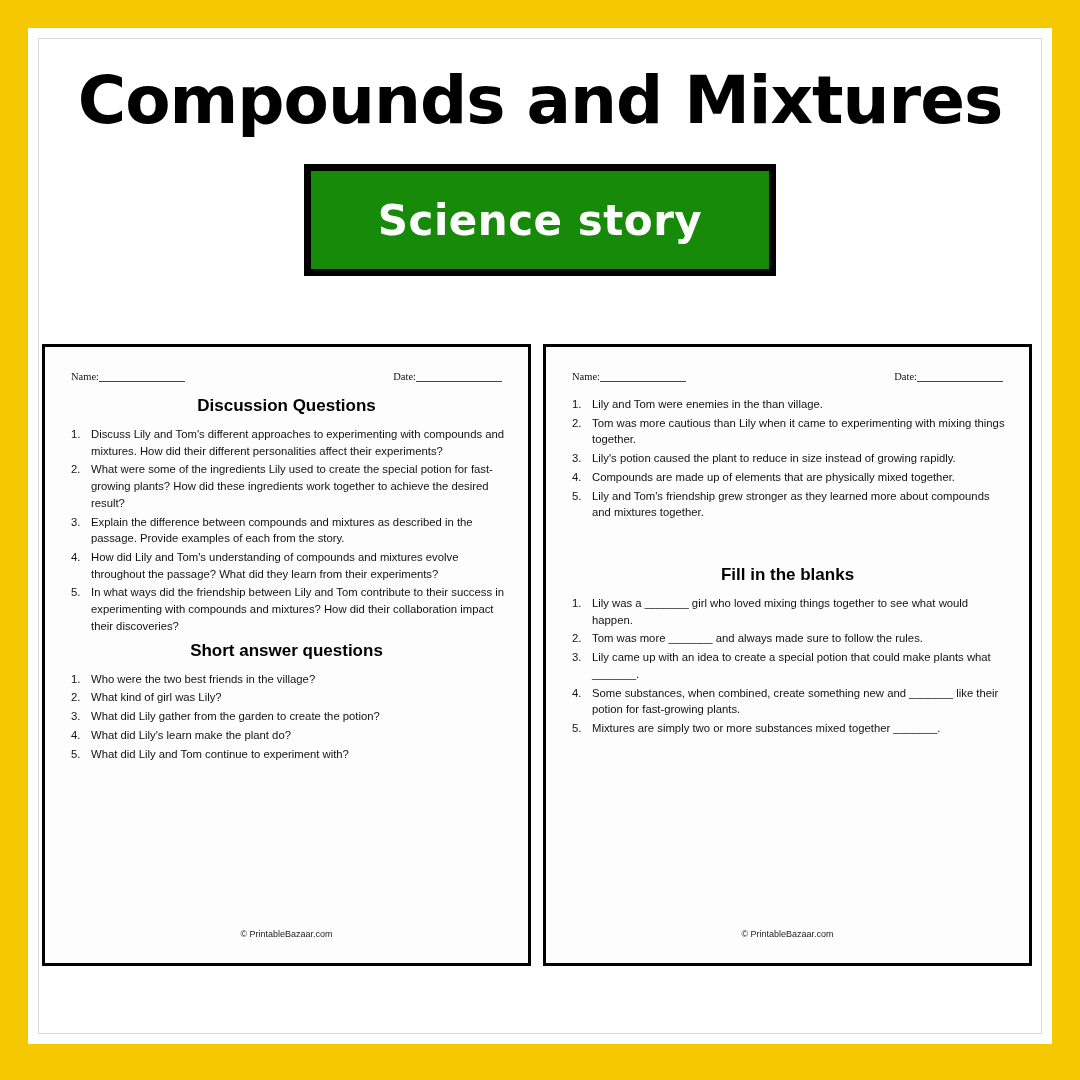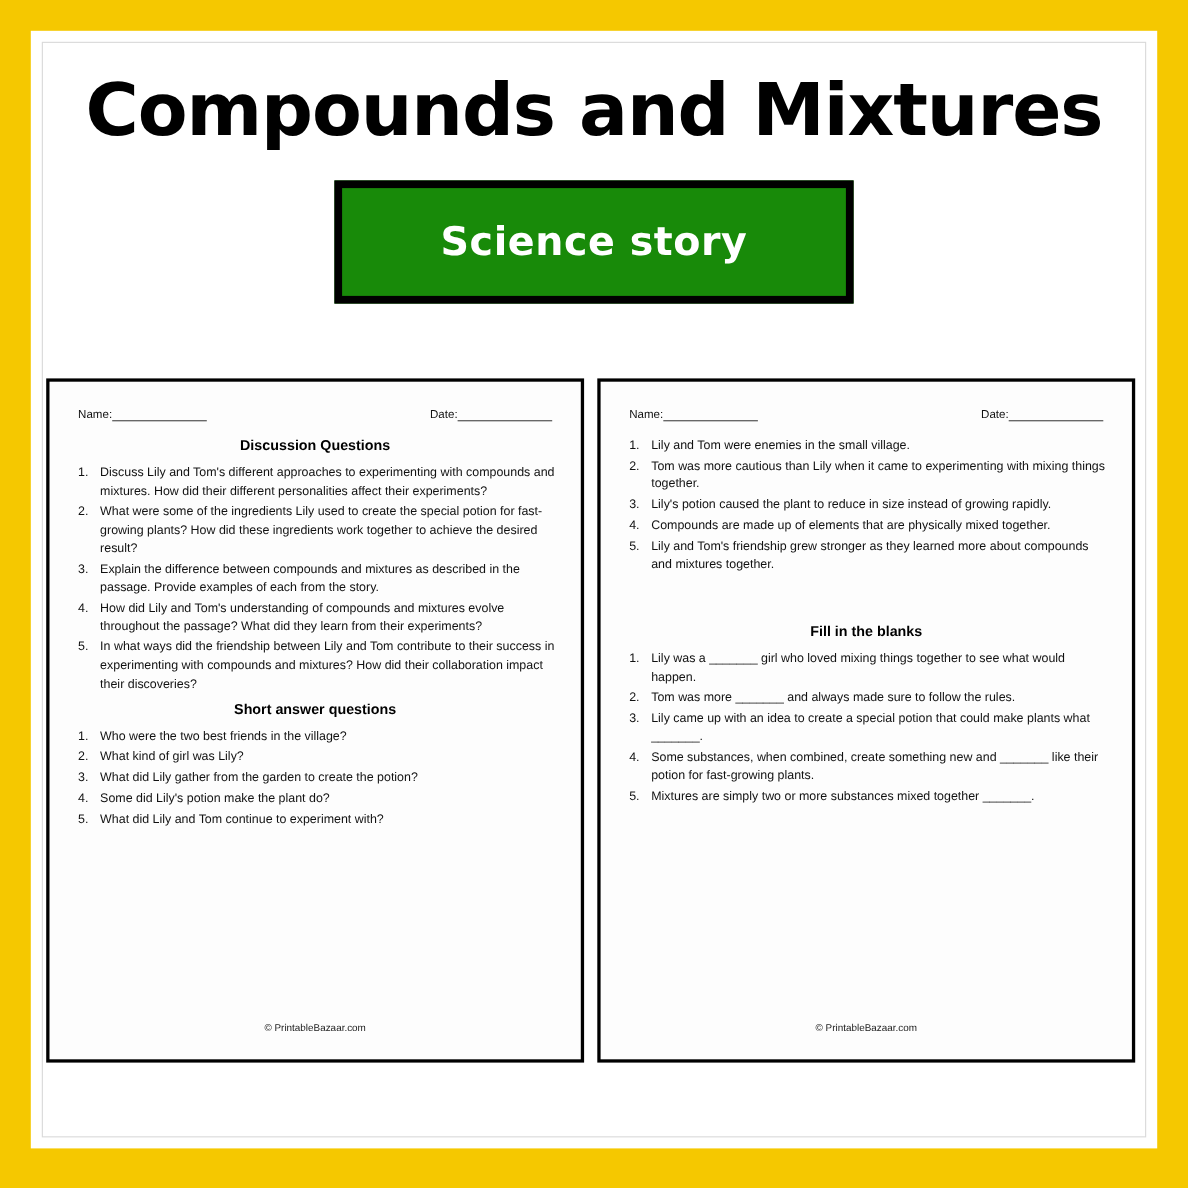--- a/index.html
+++ b/index.html
@@ -56,21 +56,21 @@
     background: #188a09;
     border: 7px solid #000000;
     box-sizing: border-box;
     display: flex;
     align-items: center;
     justify-content: center;
   }
   .subtitle-text {
     font-family: "DejaVu Sans", sans-serif;
     font-weight: bold;
-    font-size: 36px;
+    font-size: 42px;
     color: #ffffff;
     letter-spacing: 0.5px;
   }
 
   
   .sheet {
     position: absolute;
     top: 316px;
     width: 489px;
     height: 622px;
@@ -82,34 +82,35 @@
   .sheet.left  { left: 14px; }
   .sheet.right { left: 515px; }
 
   .meta-row {
     display: flex;
     justify-content: space-between;
     font-size: 10.5px;
     color: #111;
     margin-bottom: 14px;
     padding: 0 4px;
+    font-family: Liberation Serif, serif;
   }
   .meta-item { white-space: nowrap; }
   .meta-line {
     display: inline-block;
     border-bottom: 1px solid #444;
     width: 86px;
     height: 10px;
     vertical-align: bottom;
   }
 
   .section-heading {
     text-align: center;
     font-weight: bold;
-    font-size: 13px;
+    font-size: 17px;
     color: #000;
     margin: 6px 0 10px 0;
   }
   .section-heading.spaced-top { margin-top: 44px; text-align: center; }
 
   ol.qlist {
     margin: 0;
     padding: 0;
     list-style: none;
   }
@@ -199,21 +200,21 @@
       <li>
           <span class="num">2.</span>
           <span class="txt">What kind of girl was Lily?</span>
         </li>
       <li>
           <span class="num">3.</span>
           <span class="txt">What did Lily gather from the garden to create the potion?</span>
         </li>
       <li>
           <span class="num">4.</span>
-          <span class="txt">Some did Lily's potion make the plant do?</span>
+          <span class="txt">What did Lily's learn make the plant do?</span>
         </li>
       <li>
           <span class="num">5.</span>
           <span class="txt">What did Lily and Tom continue to experiment with?</span>
         </li>
     </ol>
 
     <div class="credit">© PrintableBazaar.com</div>
   </div>
 
@@ -223,21 +224,21 @@
         <span>Name:</span><span class="meta-line"></span>
       </span>
       <span class="meta-item">
         <span>Date:</span><span class="meta-line"></span>
       </span>
     </div>
 
     <ol class="qlist loose">
       <li>
           <span class="num">1.</span>
-          <span class="txt">Lily and Tom were enemies in the small village.</span>
+          <span class="txt">Lily and Tom were enemies in the than village.</span>
         </li>
       <li>
           <span class="num">2.</span>
           <span class="txt">Tom was more cautious than Lily when it came to experimenting with mixing things together.</span>
         </li>
       <li>
           <span class="num">3.</span>
           <span class="txt">Lily's potion caused the plant to reduce in size instead of growing rapidly.</span>
         </li>
       <li>

